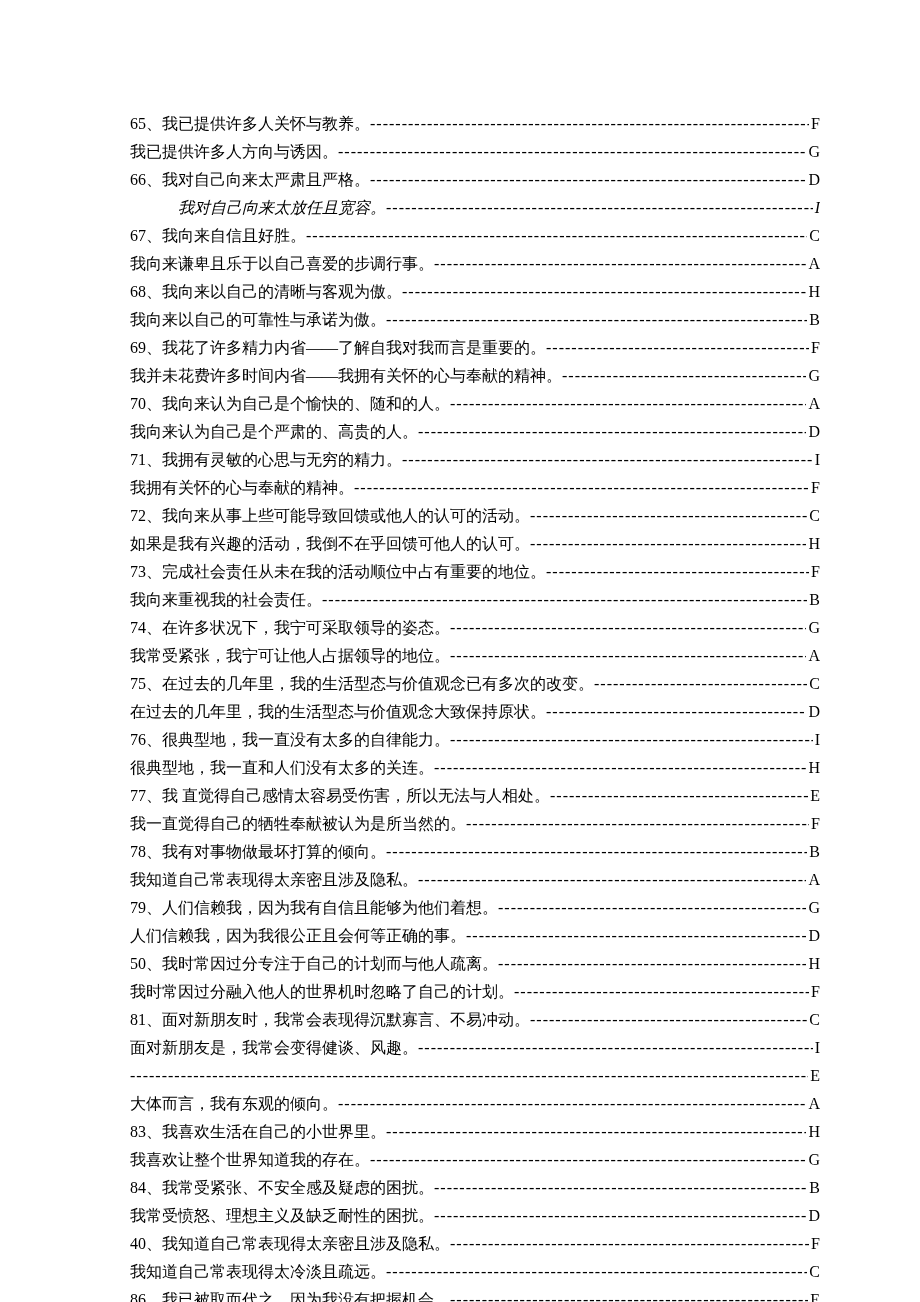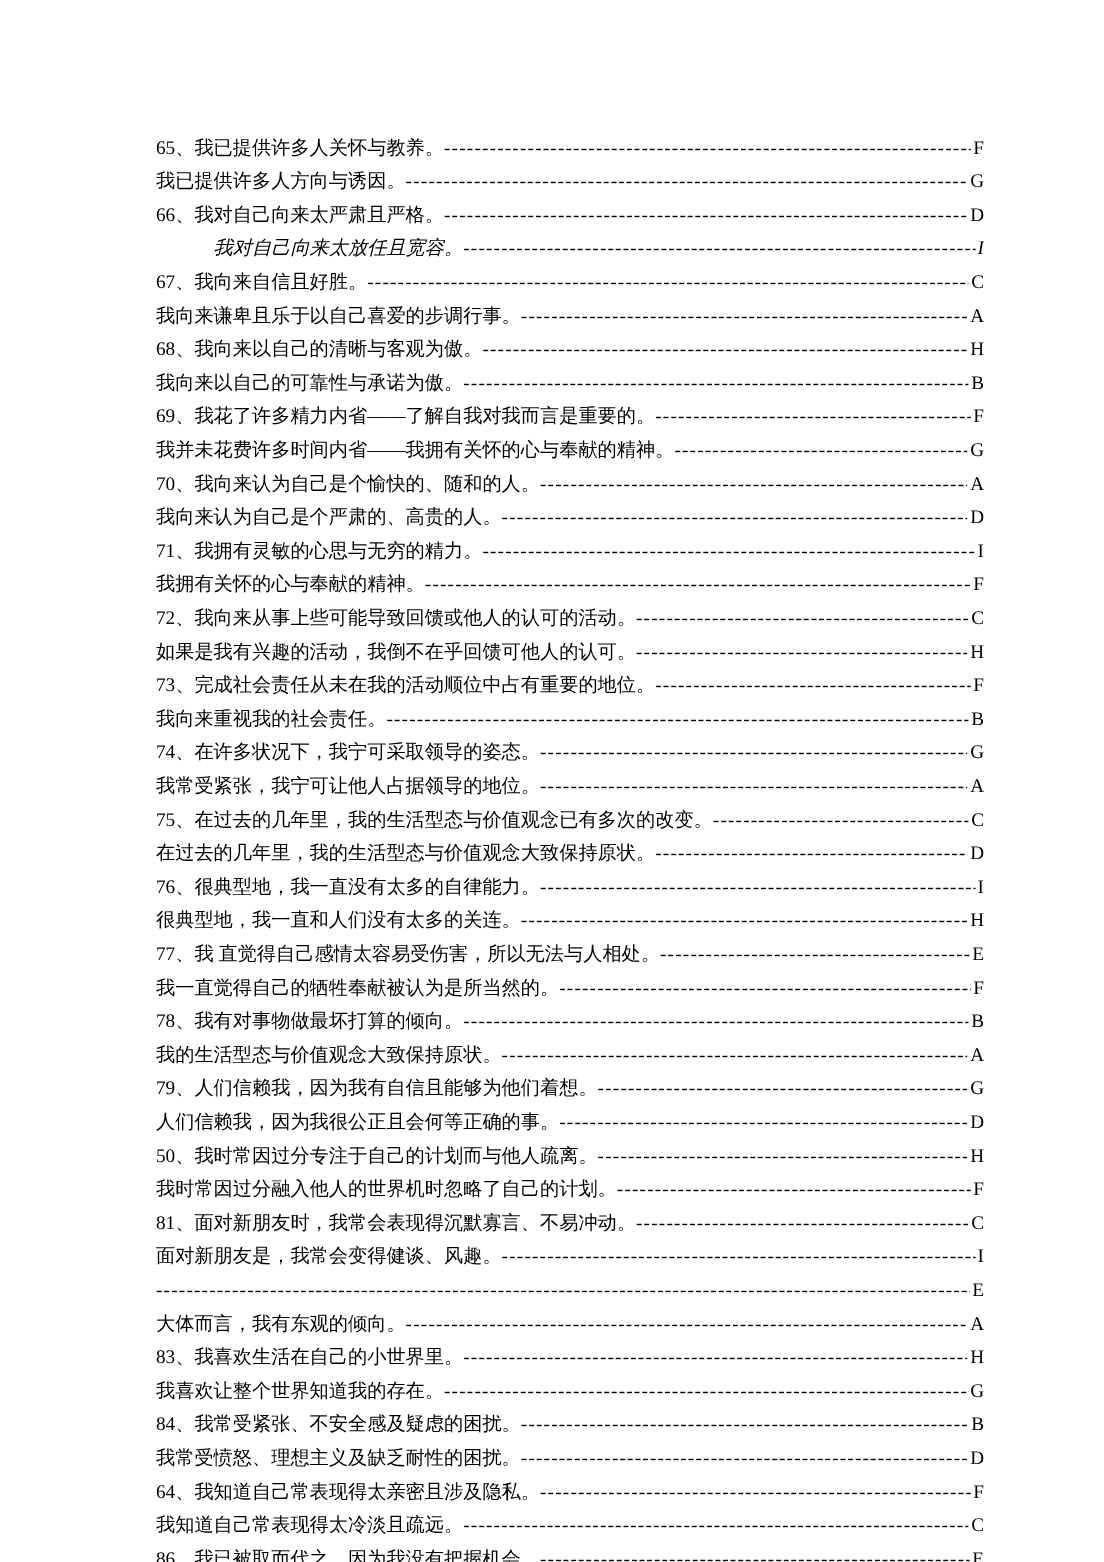--- a/index.html
+++ b/index.html
@@ -179,21 +179,21 @@
         <span class="lead">我一直觉得自己的牺牲奉献被认为是所当然的。</span>
         <span class="dots"></span>
         <span class="code">F</span>
       </div>
       <div class="item">
         <span class="lead">78、我有对事物做最坏打算的倾向。</span>
         <span class="dots"></span>
         <span class="code">B</span>
       </div>
       <div class="item">
-        <span class="lead">我的生活型态与价值观念大致保持原状。</span>
+        <span class="lead">我知道自己常表现得太亲密且涉及隐私。</span>
         <span class="dots"></span>
         <span class="code">A</span>
       </div>
       <div class="item">
         <span class="lead">79、人们信赖我，因为我有自信且能够为他们着想。</span>
         <span class="dots"></span>
         <span class="code">G</span>
       </div>
       <div class="item">
         <span class="lead">人们信赖我，因为我很公正且会何等正确的事。</span>
@@ -243,21 +243,21 @@
         <span class="lead">84、我常受紧张、不安全感及疑虑的困扰。</span>
         <span class="dots"></span>
         <span class="code">B</span>
       </div>
       <div class="item">
         <span class="lead">我常受愤怒、理想主义及缺乏耐性的困扰。</span>
         <span class="dots"></span>
         <span class="code">D</span>
       </div>
       <div class="item">
-        <span class="lead">64、我知道自己常表现得太亲密且涉及隐私。</span>
+        <span class="lead">40、我知道自己常表现得太亲密且涉及隐私。</span>
         <span class="dots"></span>
         <span class="code">F</span>
       </div>
       <div class="item">
         <span class="lead">我知道自己常表现得太冷淡且疏远。</span>
         <span class="dots"></span>
         <span class="code">C</span>
       </div>
       <div class="item">
         <span class="lead">86、我已被取而代之，因为我没有把握机会。</span>

